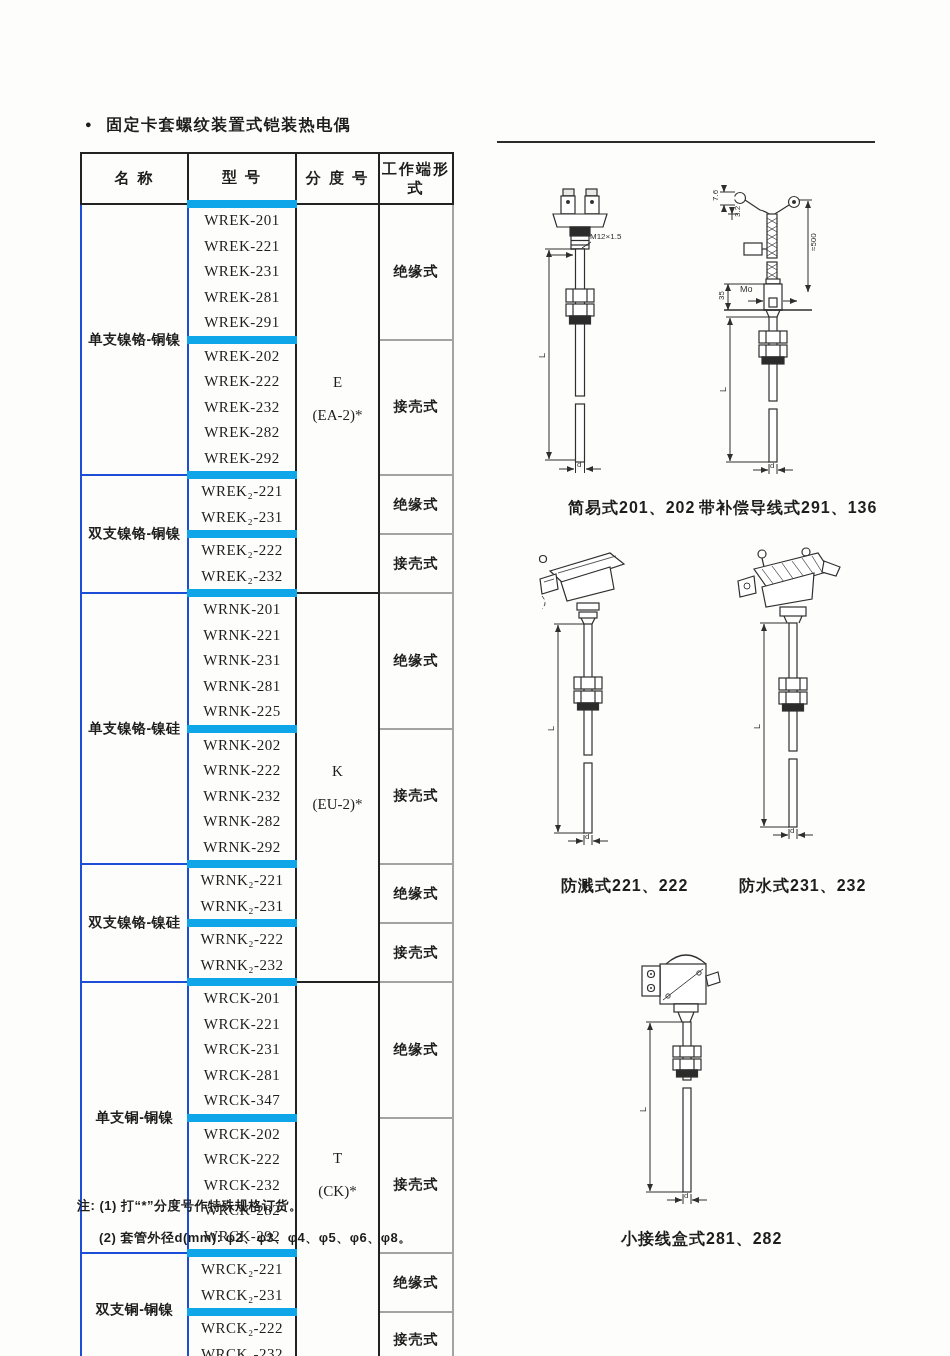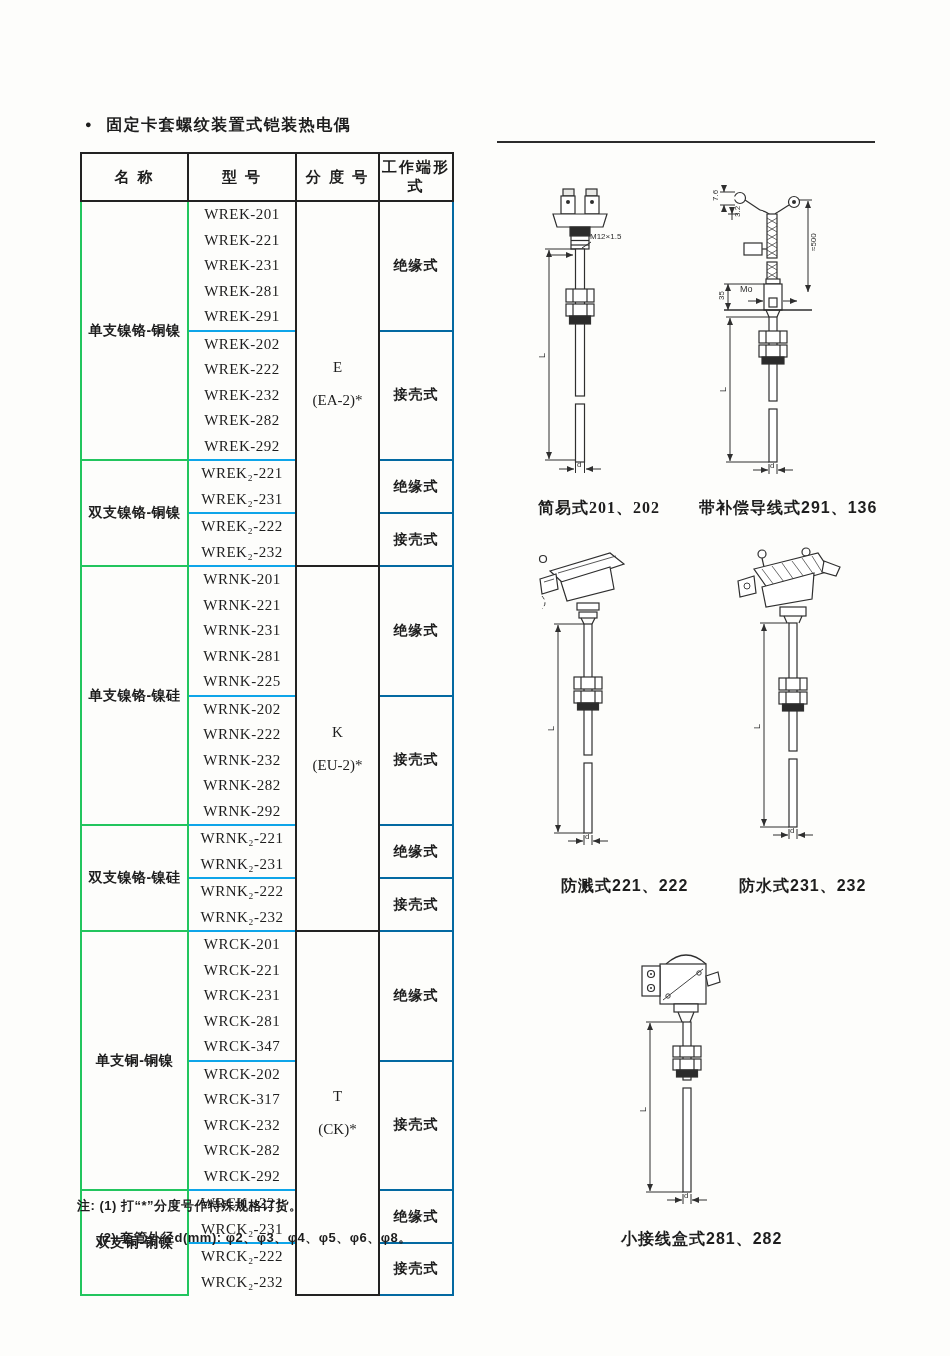--- a/index.html
+++ b/index.html
@@ -8,27 +8,27 @@
     background:#fdfdfb; color:#1d1d1d;
     font-family:"Liberation Sans", sans-serif;
     overflow:hidden;
   }
   .title { position:absolute; left:85px; top:115px; font-size:16px; font-weight:bold; letter-spacing:1.5px; white-space:nowrap; }
   .title .bullet { font-size:11px; margin-right:13px; vertical-align:2px; }
 
   table.spec { position:absolute; left:80px; top:152px; border-collapse:collapse; table-layout:fixed; width:372px; }
   table.spec th { border:2px solid #222; height:44px; font-size:15px; font-weight:bold; letter-spacing:2px; text-align:center; }
   table.spec td { text-align:center; vertical-align:middle; }
-  td.name { border:2px solid #22c55e; font-size:14px; font-weight:bold; letter-spacing:0.5px; }
+  td.name { border:2px solid #1d4ed8; font-size:14px; font-weight:bold; letter-spacing:0.5px; }
   td.model { border-left:2px solid #222; border-right:2px solid #222; border-top:none; border-bottom:none;
              font-family:"Liberation Serif", serif; font-size:15px; height:23.5px; letter-spacing:0.5px; }
-  td.model.sub-start { border-top:2px solid #0ea5e9;margin-top:32px; }
+  td.model.sub-start { border-top:8px solid #0ea5e9;margin-top:32px; }
   td.grad { border:2px solid #222; font-family:"Liberation Serif", serif; font-size:15px; }
   td.grad .grad-alt { margin-top:16px; }
-  td.end { border:2px solid #0369a1; font-size:14px; font-weight:bold; letter-spacing:1px; }
+  td.end { border:2px solid #a3a3a3; font-size:14px; font-weight:bold; letter-spacing:1px; }
 
   .note { position:absolute; font-size:13px; font-weight:bold; letter-spacing:0.5px; white-space:nowrap; }
   .rule { position:absolute; left:497px; top:141px; width:378px; height:2px; background:#2c2c2c; }
   .caption { position:absolute; font-size:16px; font-weight:bold; letter-spacing:1px; white-space:nowrap; }
   svg { position:absolute; }
   svg .dim { font-family:"Liberation Sans", sans-serif; font-size:8px; fill:#2f2f2f; }
   svg .dim.big { font-size:9px; }
 </style>
 </head>
 <body>
@@ -176,21 +176,21 @@
         <td class="model">WRCK-281</td>
       </tr>
       <tr>
         <td class="model">WRCK-347</td>
       </tr>
       <tr>
         <td class="model sub-start">WRCK-202</td>
         <td class="end" rowspan="5">接壳式</td>
       </tr>
       <tr>
-        <td class="model">WRCK-317</td>
+        <td class="model">WRCK-222</td>
       </tr>
       <tr>
         <td class="model">WRCK-232</td>
       </tr>
       <tr>
         <td class="model">WRCK-282</td>
       </tr>
       <tr>
         <td class="model">WRCK-292</td>
       </tr>
@@ -472,17 +472,17 @@
     <line x1="24" y1="240" x2="61" y2="240"></line>
     <line x1="61" y1="242" x2="61" y2="252"></line>
       <line x1="69" y1="242" x2="69" y2="252"></line>
     <line x1="45" y1="248" x2="60" y2="248" marker-end="url(#ah5)"></line>
     <line x1="85" y1="248" x2="70" y2="248" marker-end="url(#ah5)"></line>
   </g>
   <text class="dim big" x="20" y="160" transform="rotate(-90 22 158)">L</text>
   <text class="dim" x="62" y="246">d</text>
 </svg>
 
-<div class="caption" style="left:538px; top:498px;font-family:Liberation Serif, serif;">简易式201、202</div>
+<div class="caption" style="left:568px; top:498px;">简易式201、202</div>
 <div class="caption" style="left:699px; top:498px;">带补偿导线式291、136</div>
 <div class="caption" style="left:537px; top:876px;margin-left:24px;">防溅式221、222</div>
 <div class="caption" style="left:739px; top:876px;text-align:right;">防水式231、232</div>
 <div class="caption" style="left:621px; top:1229px;">小接线盒式281、282</div>
 
 </body></html>

